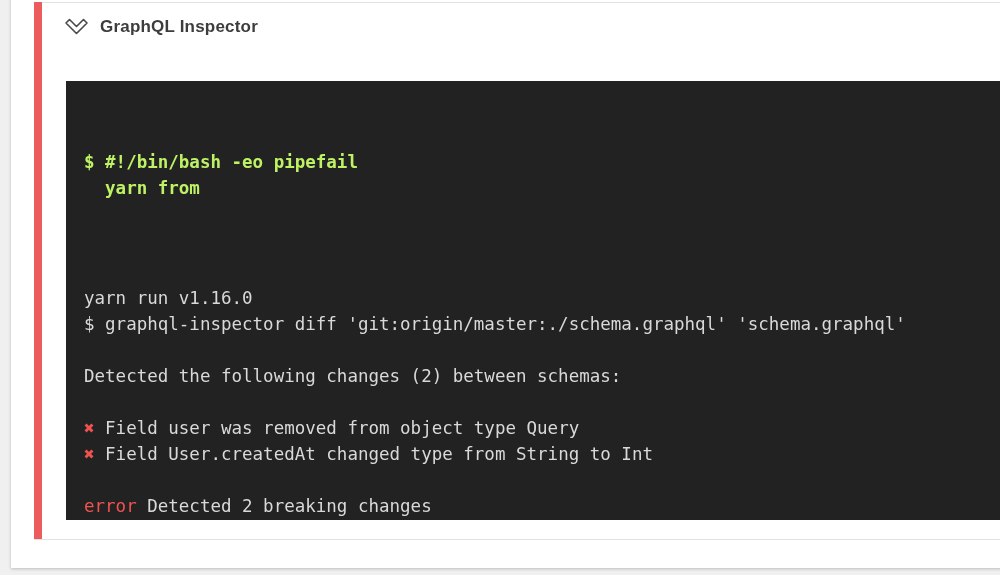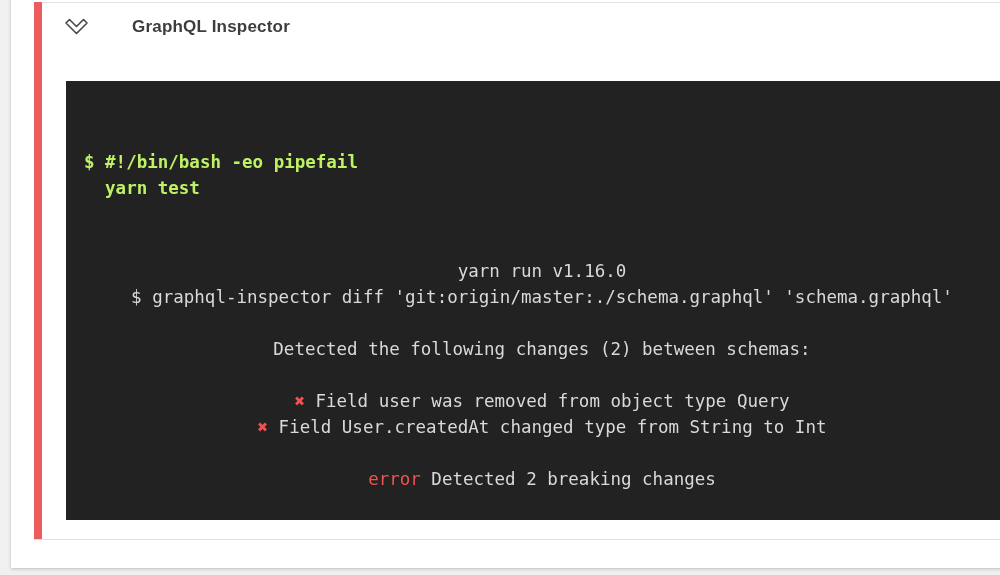--- a/index.html
+++ b/index.html
@@ -23,21 +23,20 @@
     position: absolute; left: 34px; top: 539px; right: 0; height: 1px;
     background: #e2e2e2;
   }
   .stripe {
     position: absolute; left: 34px; top: 2px; width: 8px; height: 538px;
   }
   .step-header {
     position: absolute; left: 34px; top: 3px; right: 0; height: 48px;
     display: flex; align-items: center;
     cursor: pointer;
-    gap: 32px;
   }
   .chevron-wrap {
     margin-left: 28px;
     width: 28px; height: 25px;
     display: flex; align-items: center; justify-content: center;
   }
   .step-title {
     margin-left: 10px;
     font-size: 17px; font-weight: bold;
     color: #3d3d3d; letter-spacing: 0.2px;
@@ -46,38 +45,38 @@
     position: absolute; left: 66px; top: 81px;
     width: 934px; height: 439px;
     box-sizing: border-box;
     padding: 16px 0 0 18px;
     font-family: "DejaVu Sans Mono", "DejaVu Sans", monospace;
     font-size: 17.5px; line-height: 26px;
     white-space: pre;
     overflow: hidden;
   }
   .cmd-block { font-weight: bold; }
-  .out-block { margin-top: 5px; text-align: center; }
+  .out-block { margin-top: 32px; }
   .t-line { height: 26px; }
 </style>
 </head>
 <body style="background: rgb(240, 240, 240);">
 
 <div class="card"></div>
 
 <div class="step-top-border"></div>
 <div class="stripe" style="background: rgb(237, 92, 92);"></div>
 
 <div class="step-header">
   <span class="chevron-wrap">
     <svg width="27" height="24" viewBox="0 0 27 24">
       <path d="M3 8 L13.5 18.5 L24 8 L20.5 4.5 L13.5 11.5 L6.5 4.5 Z" fill="none" stroke-width="1.6" stroke-linejoin="round" stroke="#4a4a4a"></path>
     </svg>
   </span>
   <span class="step-title">GraphQL Inspector</span>
 </div>
 
 <div class="terminal" style="background: rgb(34, 34, 34);">
-  <div class="cmd-block" id="cmd-block" style="color: #bef264;"><div class="t-line">$ #!/bin/bash -eo pipefail</div><div class="t-line">  yarn test</div></div>
+  <div class="cmd-block" id="cmd-block" style="color: #bef264;"><div class="t-line">$ #!/bin/bash -eo pipefail</div><div class="t-line">  yarn from</div></div>
   <div class="out-block" id="out-block" style="color: rgb(217, 217, 217);"><div class="t-line"><span>yarn run v1.16.0</span></div><div class="t-line"><span>$ graphql-inspector diff 'git:origin/master:./schema.graphql' 'schema.graphql'</span></div><div class="t-line">&nbsp;</div><div class="t-line"><span>Detected the following changes (2) between schemas:</span></div><div class="t-line">&nbsp;</div><div class="t-line"><span style="color: rgb(239, 83, 80);">✖</span><span> Field user was removed from object type Query</span></div><div class="t-line"><span style="color: rgb(239, 83, 80);">✖</span><span> Field User.createdAt changed type from String to Int</span></div><div class="t-line">&nbsp;</div><div class="t-line"><span style="color: rgb(239, 83, 80);">error</span><span> Detected 2 breaking changes</span></div><div class="t-line">&nbsp;</div></div>
 </div>
 
 <div class="step-bottom-border"></div>
 
 </body></html>

